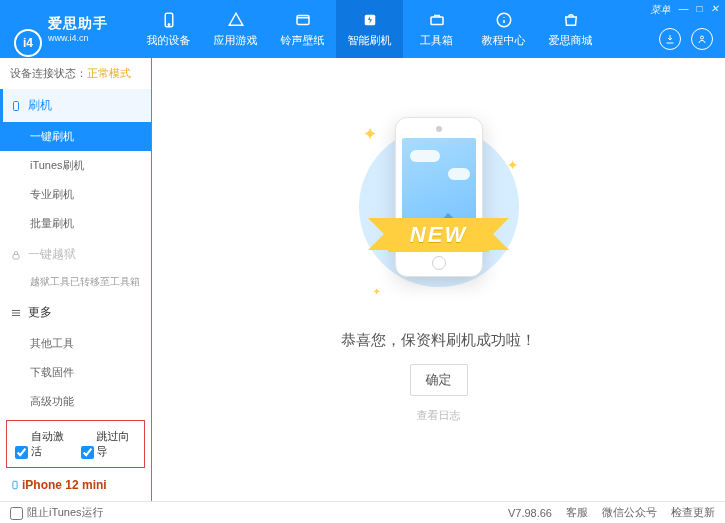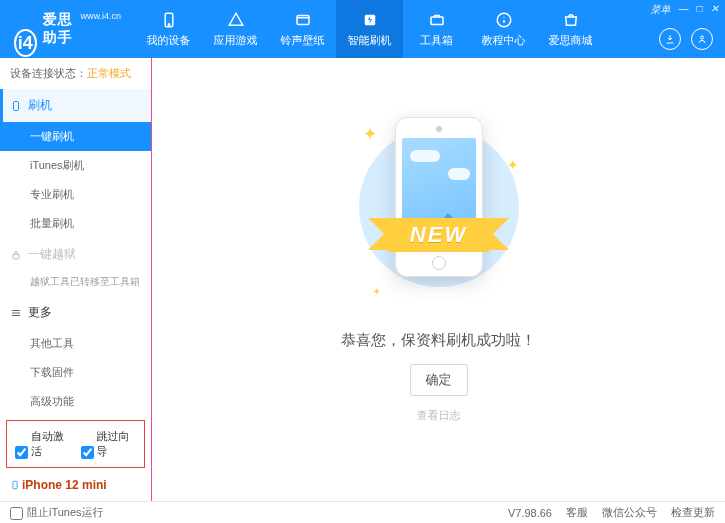--- a/index.html
+++ b/index.html
@@ -1,21 +1,21 @@
 <!DOCTYPE html>
 <html><head>
 <meta charset="utf-8">
 <style>
 * { margin: 0; padding: 0; box-sizing: border-box; font-family: "Microsoft YaHei", Arial, sans-serif; }
 body { width: 725px; height: 523px; background: #fff; font-size: 12px; overflow: hidden; }
 
 .header { background: #1890ff; height: 58px; display: flex; align-items: center; color: #fff; position: relative; }
 .logo-area { display: flex; align-items: center; padding: 0 14px; width: 135px; }
-.logo-icon { width: 28px; height: 28px; border: 2px solid #fff; border-radius: 50%; display: flex; align-items: center; justify-content: center; font-weight: bold; font-size: 18px; margin-right: 6px; margin-top: 28px; }
-.logo-text { display: flex; flex-direction: row; }
+.logo-icon { width: 28px; height: 28px; border: 2px solid #fff; border-radius: 50%; display: flex; align-items: center; justify-content: center; font-weight: bold; font-size: 12px; margin-right: 6px; margin-top: 28px; }
+.logo-text { display: flex; flex-direction: column; }
 .brand { font-size: 14px; font-weight: bold; letter-spacing: 1px; }
 .url { font-size: 9px; opacity: 0.9; }
 .nav { display: flex; height: 100%; }
 .nav-item { width: 67px; display: flex; flex-direction: column; align-items: center; justify-content: center; cursor: pointer; font-size: 11px; gap: 4px; }
 .nav-item.active { background: #0f78e0; }
 .nav-icon { width: 18px; height: 18px; }
 .win-controls { position: absolute; top: 3px; right: 6px; display: flex; gap: 8px; font-size: 10px; font-style: italic; }
 .win-controls span { cursor: pointer; opacity: 0.9; }
 .header-right { position: absolute; right: 12px; bottom: 8px; display: flex; gap: 10px; }
 .circle-btn { width: 22px; height: 22px; border: 1.5px solid #fff; border-radius: 50%; display: flex; align-items: center; justify-content: center; cursor: pointer; }

